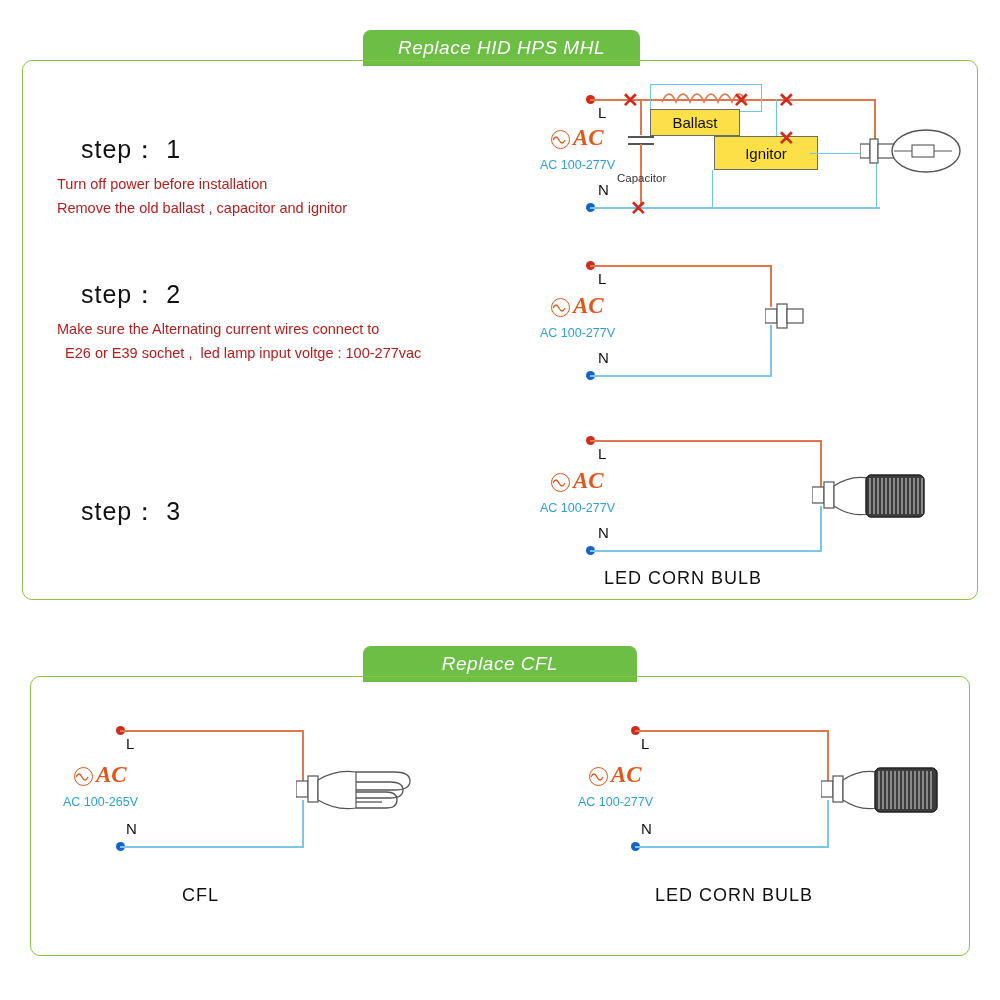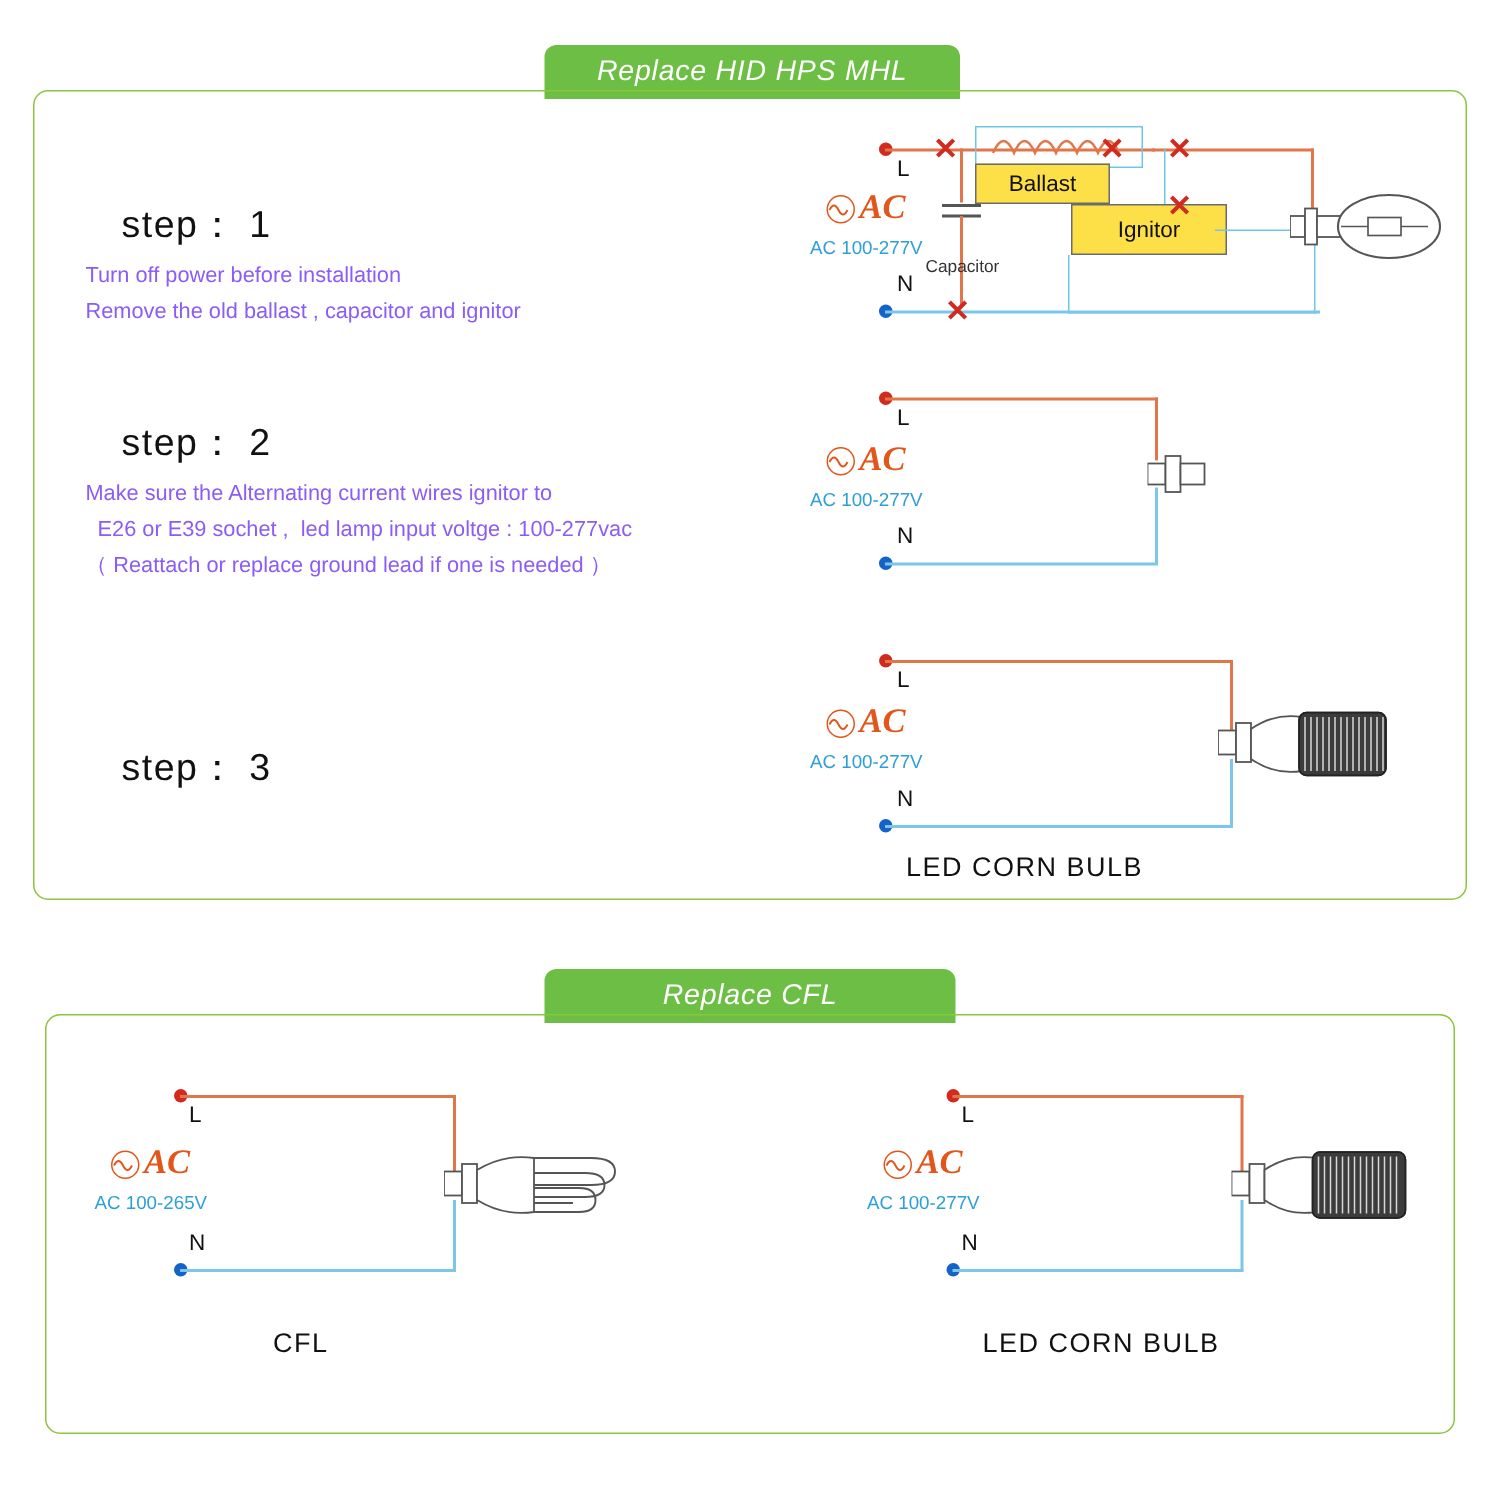--- a/index.html
+++ b/index.html
@@ -46,21 +46,21 @@
   .step-block { position: absolute; }
   .step-title {
     font-size: 25px;
     color: #111;
     letter-spacing: 1px;
     margin-bottom: 6px;
     margin-left: 24px;
   }
   .step-line {
     font-size: 14.5px;
-    color: #8b5cf6;
+    color: #b91c1c;
     line-height: 24px;
     white-space: pre;
   }
   #step1 { left: 57px; top: 133px; }
   #step2 { left: 57px; top: 278px; }
   #step3 { left: 57px; top: 495px; text-align: center; }
 
   
   .dia { position: absolute; }
   .wire-red  { position: absolute; background: #e2764b; }
@@ -147,23 +147,22 @@
 <div class="panel" id="panel-hid"></div>
 
 <div class="step-block" id="step1">
   <div class="step-title">step： 1</div>
   <div class="step-line">Turn off power before installation</div>
   <div class="step-line">Remove the old ballast , capacitor and ignitor</div>
 </div>
 
 <div class="step-block" id="step2">
   <div class="step-title">step： 2</div>
-  <div class="step-line">Make sure the Alternating current wires ignitor to</div>
+  <div class="step-line">Make sure the Alternating current wires connect to</div>
   <div class="step-line">  E26 or E39 sochet ,  led lamp input voltge : 100-277vac</div>
-  <div class="step-line">（ Reattach or replace ground lead if one is needed ）</div>
 </div>
 
 <div class="step-block" id="step3">
   <div class="step-title">step： 3</div>
 </div>
 
 <div class="dia" id="dia1" style="left:540px; top:80px; width:420px; height:160px;">
 
   <div class="dot dot-red" style="left:46px; top:15px;"></div>
   <div class="wire-red" style="left:50px; top:19px; width:180px; height:1.6px;"></div>

